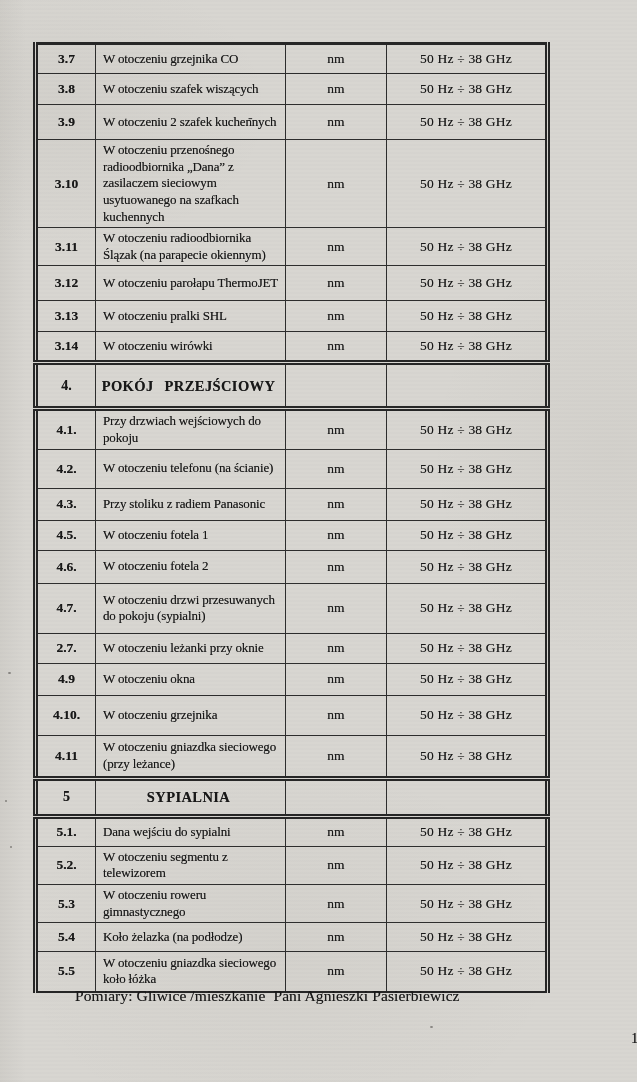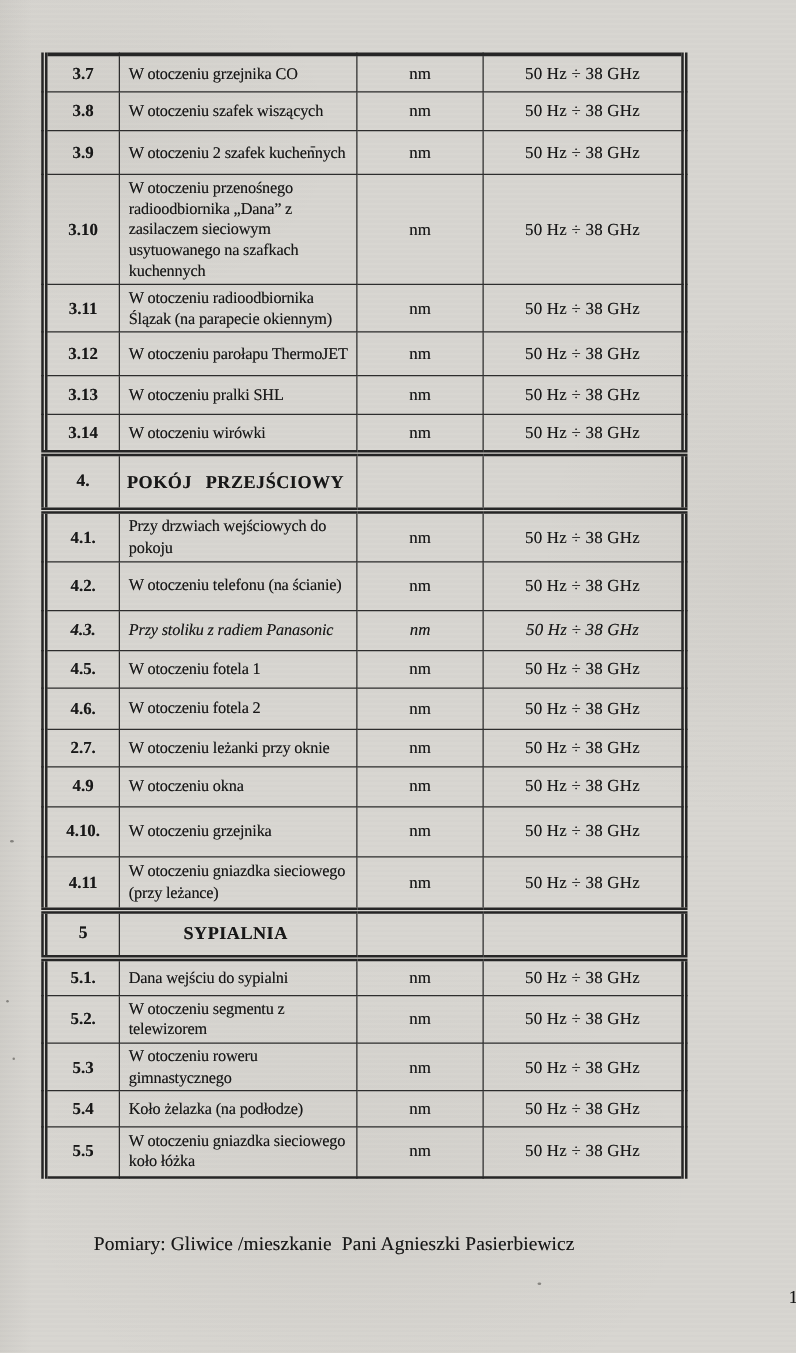--- a/index.html
+++ b/index.html
@@ -136,35 +136,41 @@
             <td class="c-desc">Przy drzwiach wejściowych do pokoju</td>
             <td class="c-unit">nm</td>
             <td class="c-range">50 Hz ÷ 38 GHz</td>
           </tr>
           <tr class="data-row" style="height: 39px;">
             <td class="c-no">4.2.</td>
             <td class="c-desc">W otoczeniu telefonu (na ścianie)</td>
             <td class="c-unit">nm</td>
             <td class="c-range">50 Hz ÷ 38 GHz</td>
           </tr>
-          <tr class="data-row" style="height: 32px; font-style: italic;">
+          <tr class="data-row" style="height: 32px;">
             <td class="c-no">4.3.</td>
             <td class="c-desc">Przy stoliku z radiem Panasonic</td>
             <td class="c-unit">nm</td>
             <td class="c-range">50 Hz ÷ 38 GHz</td>
           </tr>
           <tr class="data-row" style="height: 30px;">
             <td class="c-no">4.5.</td>
             <td class="c-desc">W otoczeniu fotela 1</td>
             <td class="c-unit">nm</td>
             <td class="c-range">50 Hz ÷ 38 GHz</td>
           </tr>
           <tr class="data-row" style="height: 33px;">
             <td class="c-no">4.6.</td>
             <td class="c-desc">W otoczeniu fotela 2</td>
+            <td class="c-unit">nm</td>
+            <td class="c-range">50 Hz ÷ 38 GHz</td>
+          </tr>
+          <tr class="data-row" style="height: 50px;">
+            <td class="c-no">4.7.</td>
+            <td class="c-desc">W otoczeniu drzwi przesuwanych do pokoju (sypialni)</td>
             <td class="c-unit">nm</td>
             <td class="c-range">50 Hz ÷ 38 GHz</td>
           </tr>
           <tr class="data-row" style="height: 30px;">
             <td class="c-no">2.7.</td>
             <td class="c-desc">W otoczeniu leżanki przy oknie</td>
             <td class="c-unit">nm</td>
             <td class="c-range">50 Hz ÷ 38 GHz</td>
           </tr>
           <tr class="data-row" style="height: 32px;">

